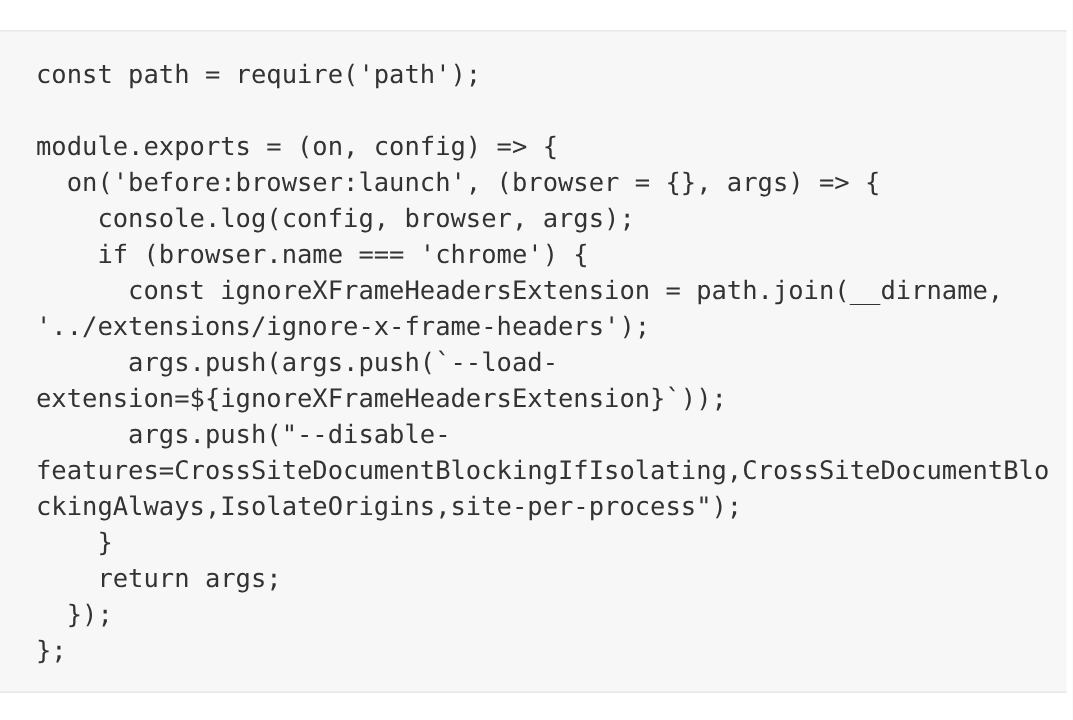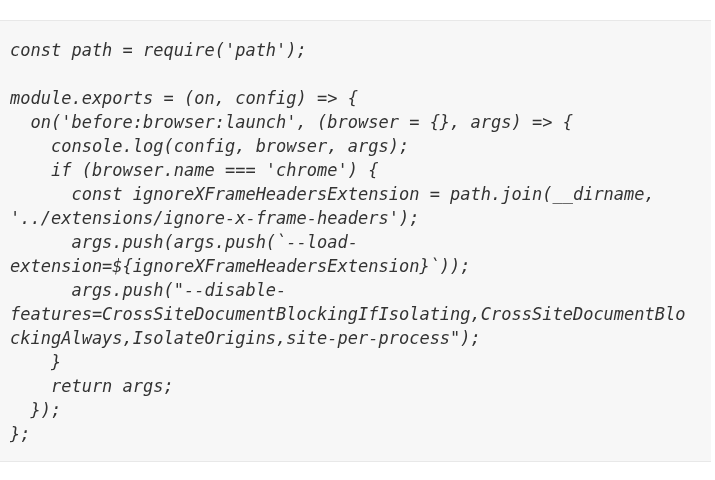--- a/index.html
+++ b/index.html
@@ -20,22 +20,21 @@
     overflow: hidden;
     font-family: "Liberation Sans", sans-serif;
   }
   .code-block {
     margin-top: 20px;
     width: 711px;
     min-height: 442px;
     background: var(--code-bg);
     border-top: 1px solid var(--code-border);
     border-bottom: 1px solid var(--code-border);
-    padding: 17px 10px 15px 10px;
-    font-style: italic;
+    padding: 17px 10px 15px 24px;
   }
   .code-block pre {
     margin: 0;
     font-family: "DejaVu Sans Mono", "Liberation Mono", monospace;
     font-size: 17px;
     line-height: 24px;
     color: var(--code-text);
     white-space: pre;
     overflow: hidden;
   }

